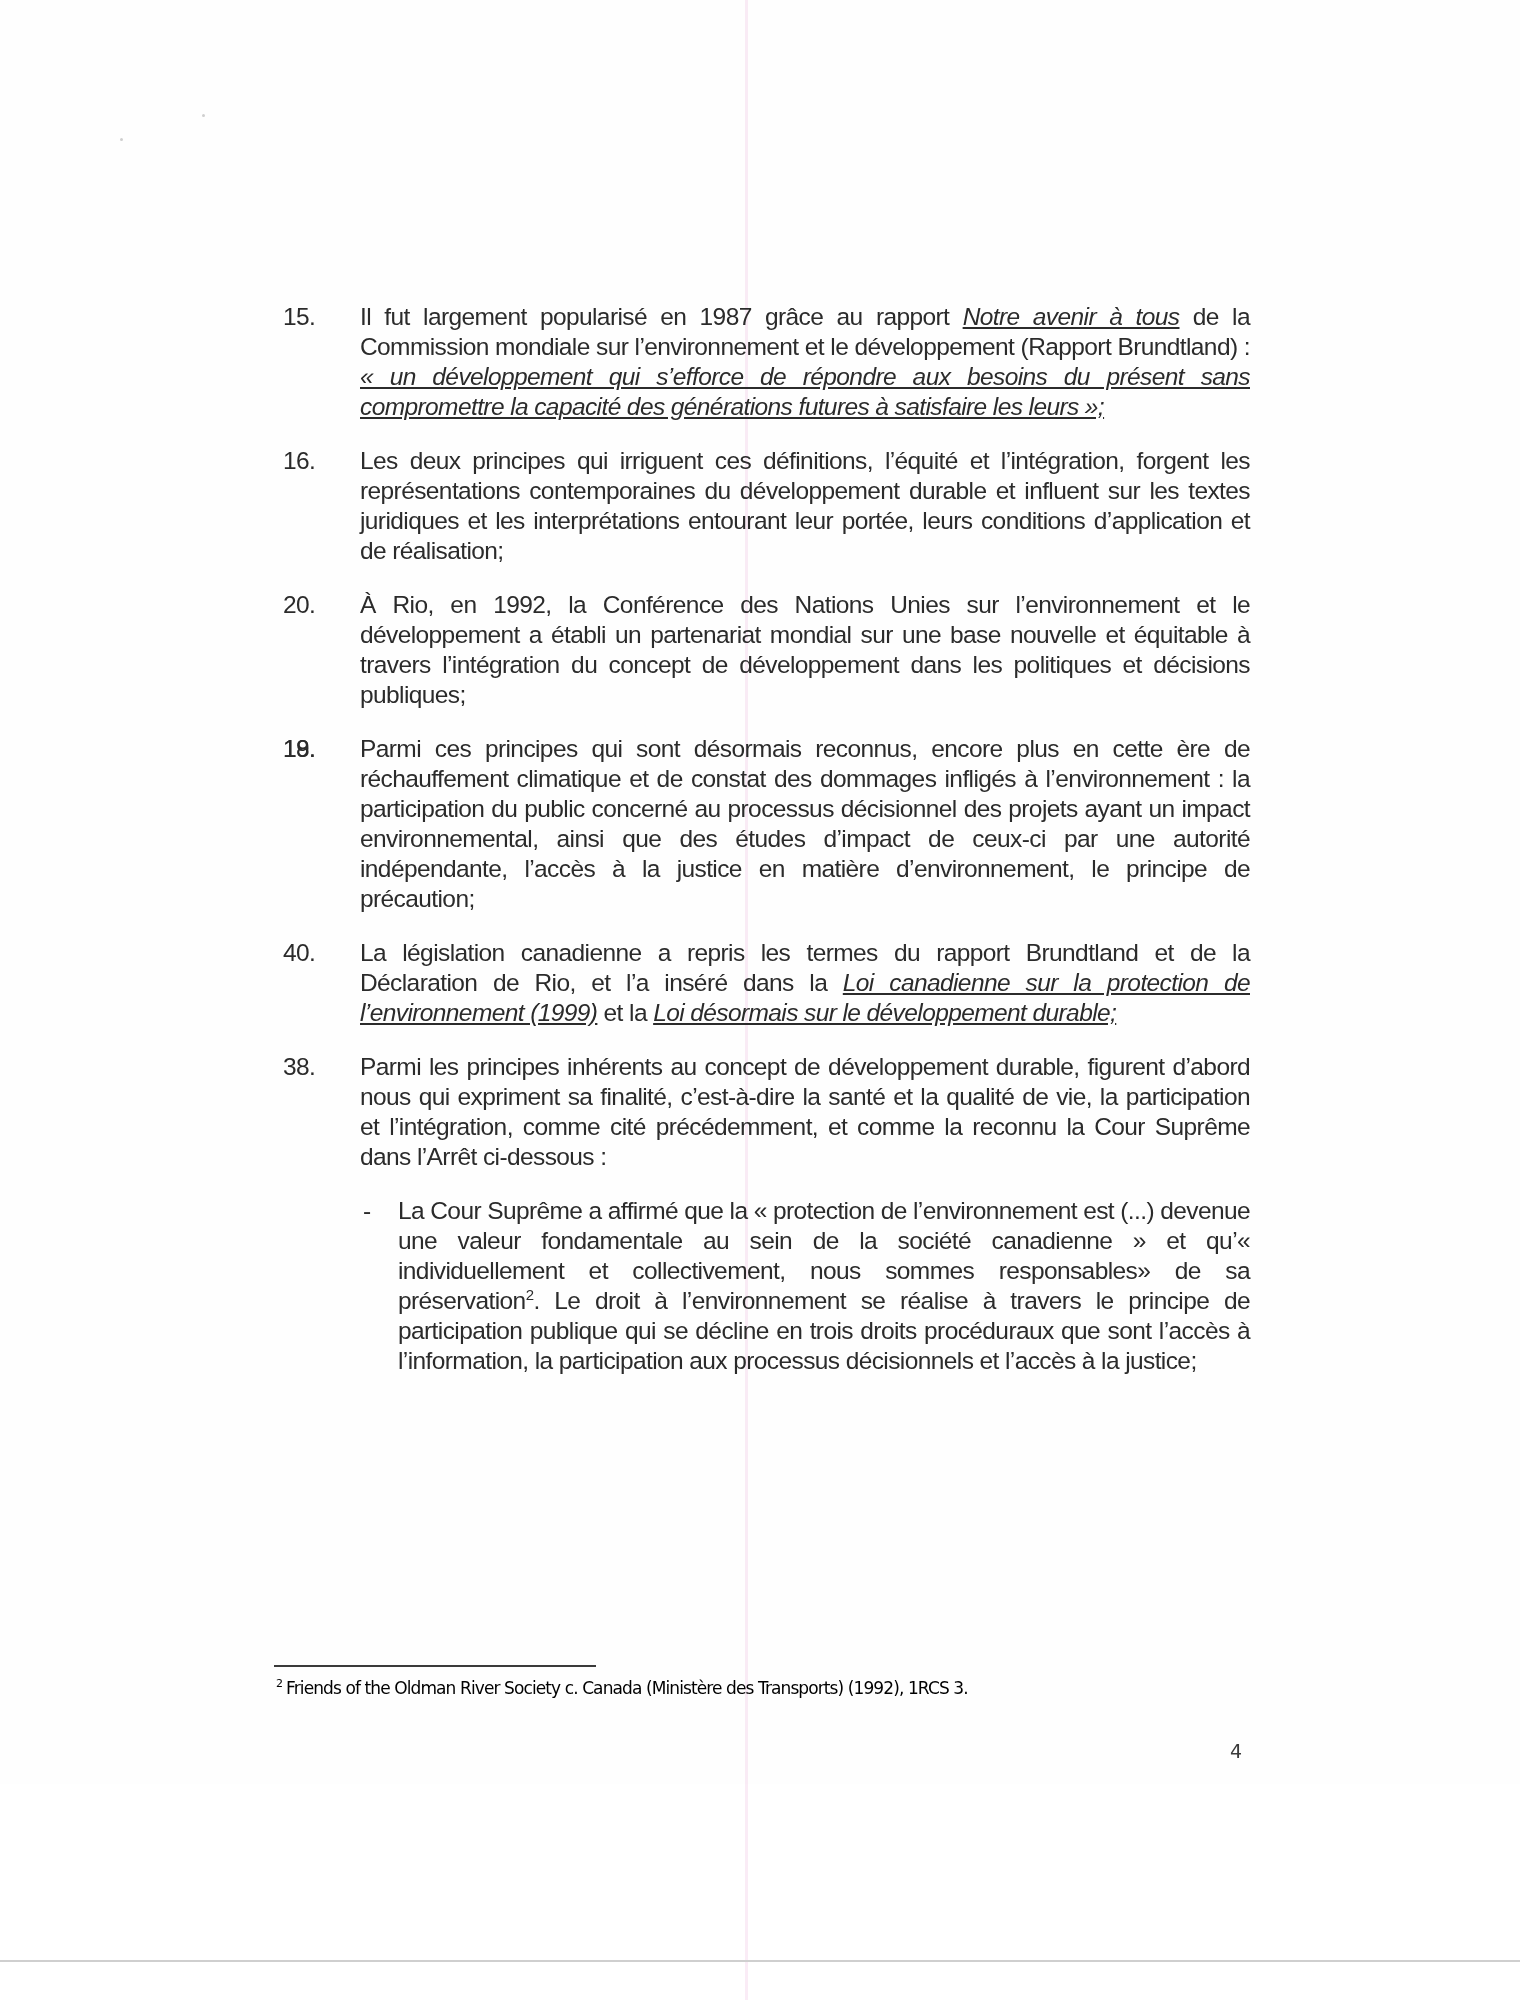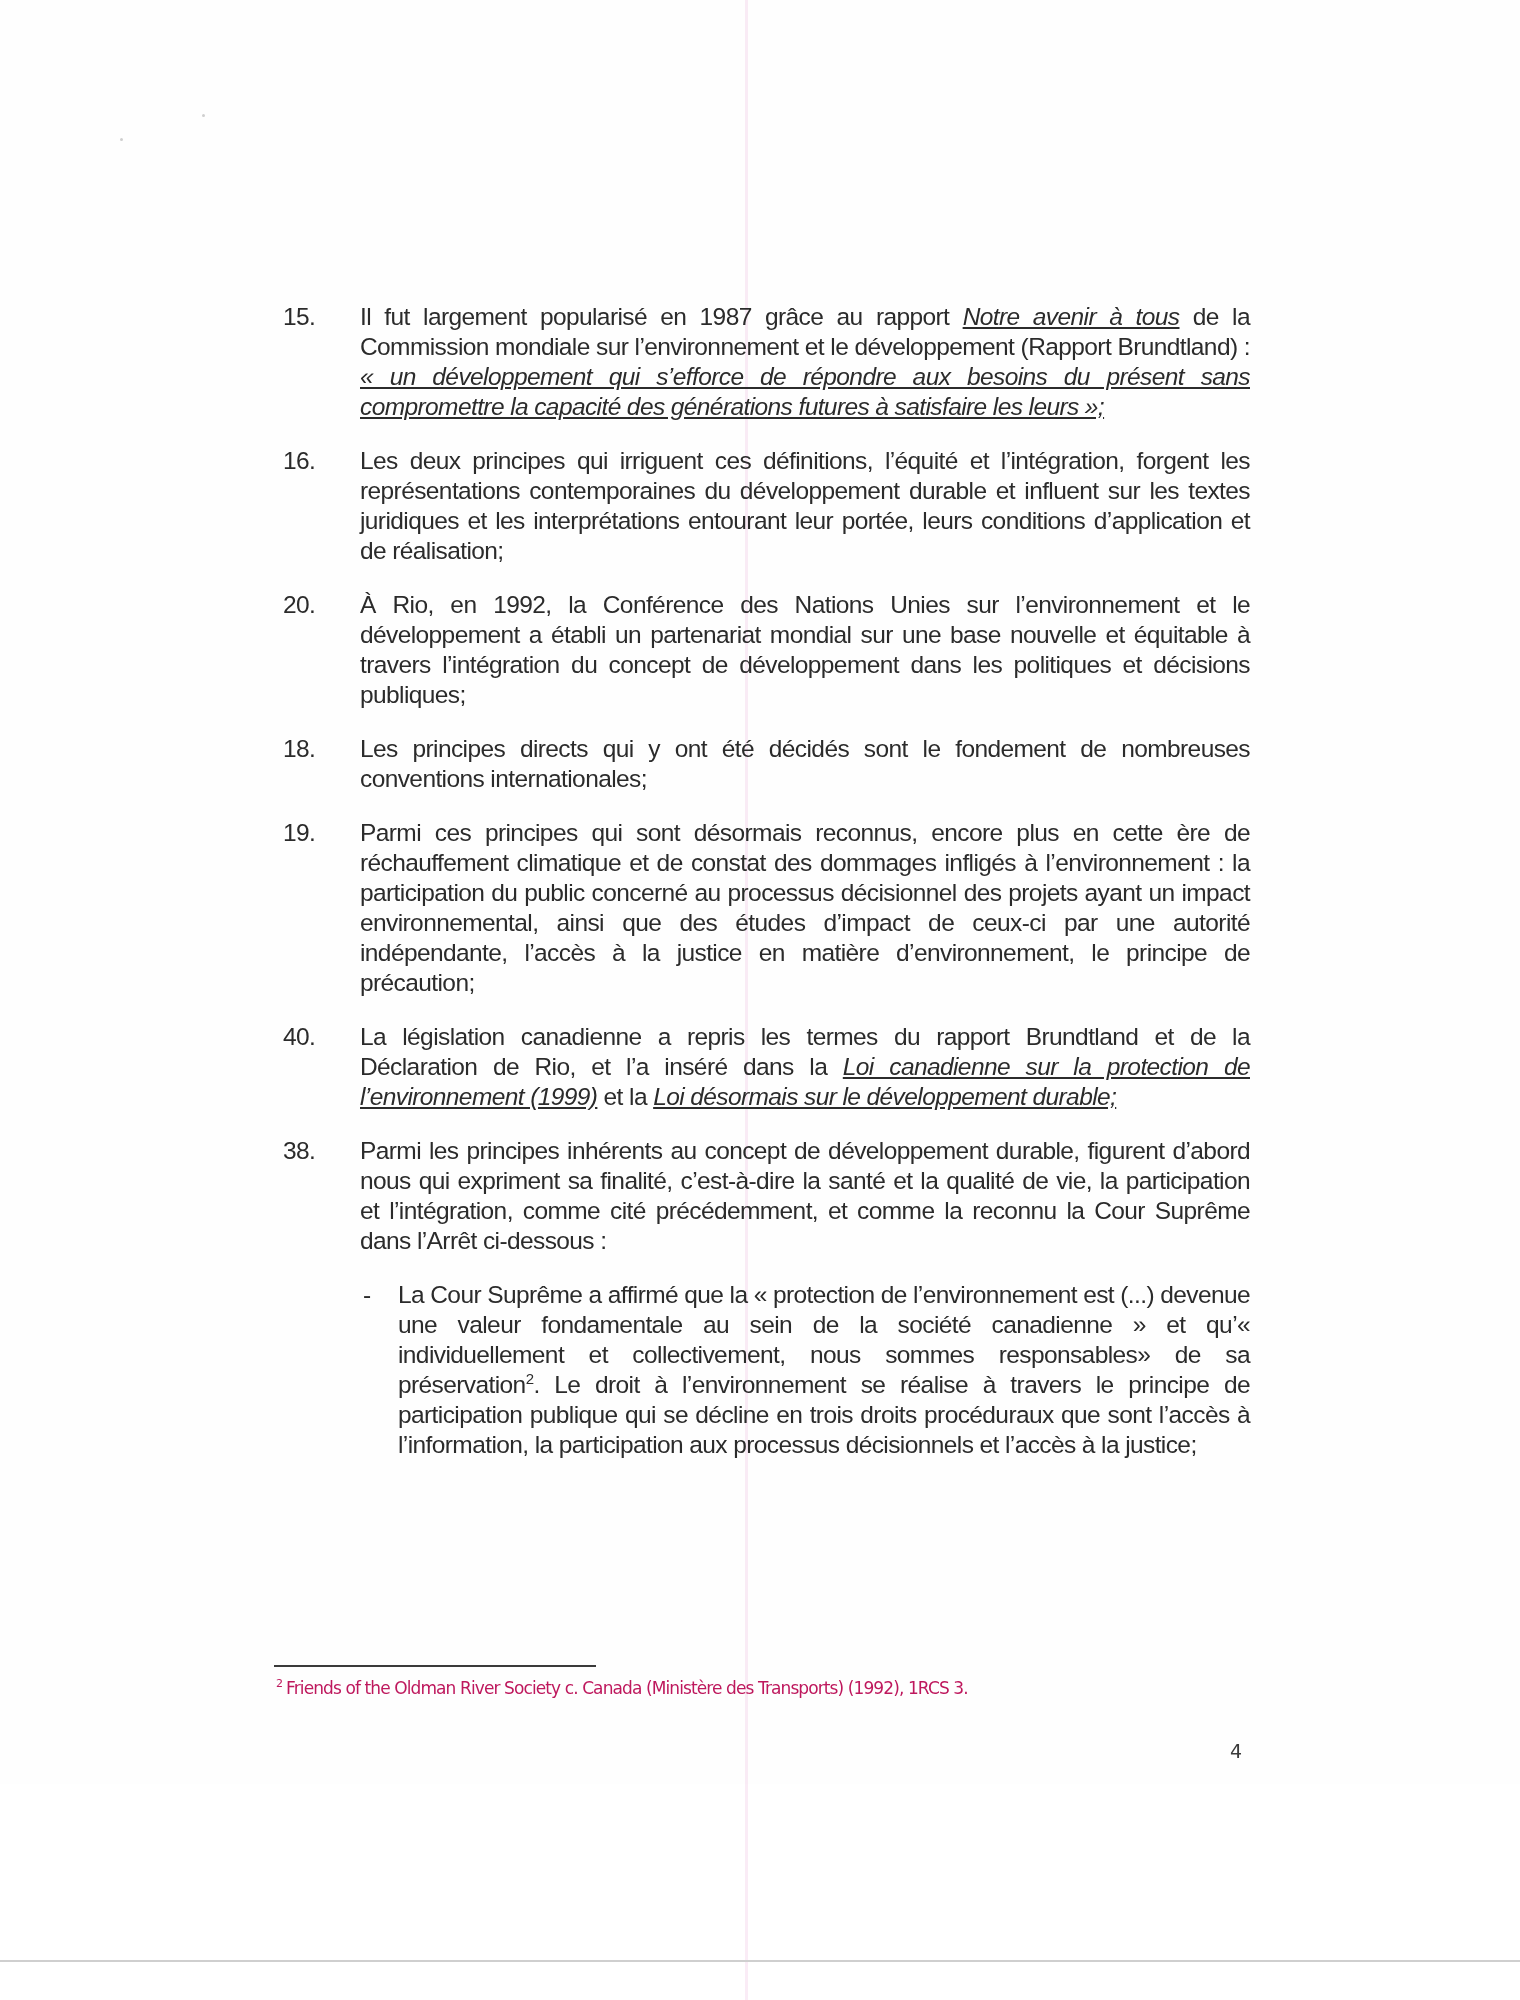--- a/index.html
+++ b/index.html
@@ -86,21 +86,21 @@
       height: 2px;
       background: #3a3a3a;
     }
     .footnote {
       position: absolute;
       left: 276px;
       top: 1678px;
       font-family: "DejaVu Sans", sans-serif;
       font-size: 17px;
       letter-spacing: -0.9px;
-      color: #be185d;
+      color: #000000;
     }
     .footnote sup { font-size: 11px; margin-right: 4px; }
     .page-number {
       position: absolute;
       left: 1230px;
       top: 1740px;
       font-family: "DejaVu Sans", sans-serif;
       font-size: 19px;
       color: #3a3a3a;
     }
@@ -112,21 +112,21 @@
   <div class="scan-line-vertical"></div>
   <div class="scan-line-bottom"></div>
   <div class="speck" style="left:120px;top:138px;"></div>
   <div class="speck" style="left:202px;top:114px;"></div>
 
   <div class="body-text">
     <div id="paragraphs">
         <div class="para"><span class="num">15.</span><span class="txt"><span>Il fut largement popularisé en 1987 grâce au rapport </span><em>Notre avenir à tous</em><span> de la Commission mondiale sur l’environnement et le développement (Rapport Brundtland) : </span><em>« un développement qui s’efforce de répondre aux besoins du présent sans compromettre la capacité des générations futures à satisfaire les leurs »;</em></span></div>
         <div class="para"><span class="num">16.</span><span class="txt"><span>Les deux principes qui irriguent ces définitions, l’équité et l’intégration, forgent les représentations contemporaines du développement durable et influent sur les textes juridiques et les interprétations entourant leur portée, leurs conditions d’application et de réalisation;</span></span></div>
         <div class="para"><span class="num">20.</span><span class="txt"><span>À Rio, en 1992, la Conférence des Nations Unies sur l’environnement et le développement a établi un partenariat mondial sur une base nouvelle et équitable à travers l’intégration du concept de développement dans les politiques et décisions publiques;</span></span></div>
-        <div class="para"><span class="num">18.</span><span class="txt"><span>Les principes directs qui y ont été décidés sont le fondement de nombreuses conventions internationales;</span></span></div>
+        <div class="para"><span class="num">18.</span></div>
         <div class="para"><span class="num">19.</span><span class="txt"><span>Parmi ces principes qui sont désormais reconnus, encore plus en cette ère de réchauffement climatique et de constat des dommages infligés à l’environnement : la participation du public concerné au processus décisionnel des projets ayant un impact environnemental, ainsi que des études d’impact de ceux-ci par une autorité indépendante, l’accès à la justice en matière d’environnement, le principe de précaution;</span></span></div>
         <div class="para"><span class="num">40.</span><span class="txt"><span>La législation canadienne a repris les termes du rapport Brundtland et de la Déclaration de Rio, et l’a inséré dans la </span><em>Loi canadienne sur la protection de l’environnement (1999)</em><span> et la </span><em>Loi désormais sur le développement durable;</em></span></div>
         <div class="para"><span class="num">38.</span><span class="txt"><span>Parmi les principes inhérents au concept de développement durable, figurent d’abord nous qui expriment sa finalité, c’est-à-dire la santé et la qualité de vie, la participation et l’intégration, comme cité précédemment, et comme la reconnu la Cour Suprême dans l’Arrêt ci-dessous :</span></span></div>
       </div>
 
     <div class="bullet">
       <span class="dash">-</span>
       <span class="txt"><span>La Cour Suprême a affirmé que la « protection de l’environnement est (...) devenue une valeur fondamentale au sein de la société canadienne » et qu’« individuellement et collectivement, nous sommes responsables» de sa préservation</span><sup>2</sup><span>. Le droit à l’environnement se réalise à travers le principe de participation publique qui se décline en trois droits procéduraux que sont l’accès à l’information, la participation aux processus décisionnels et l’accès à la justice;</span></span>
     </div>
   </div>

